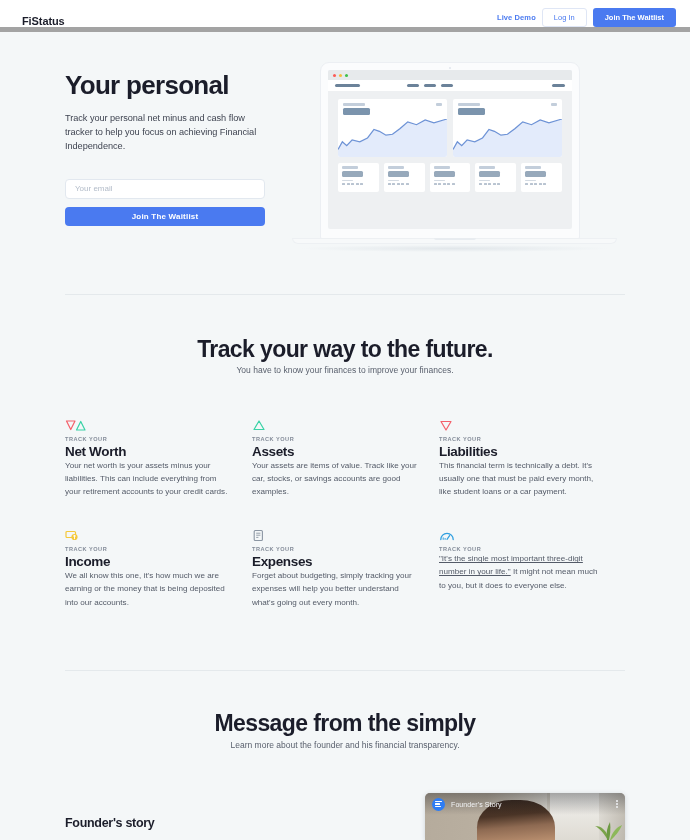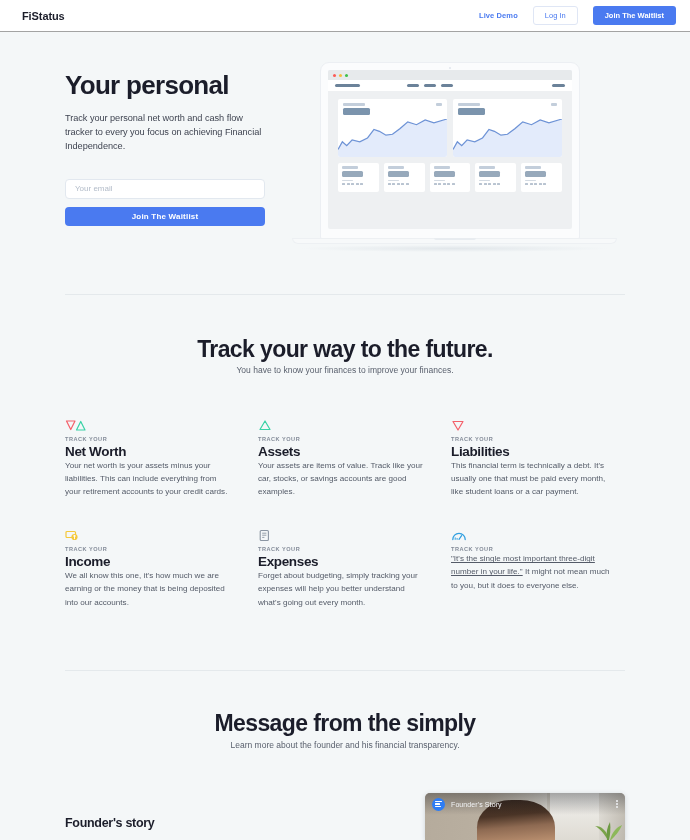--- a/index.html
+++ b/index.html
@@ -9,29 +9,29 @@
     background: #f4f7f8;
     overflow: hidden;
   }
   .page { position: relative; width: 690px; height: 840px; background: #f4f7f8; }
 
   
   .navbar {
     position: absolute; top: 0; left: 0;
     width: 690px; height: 32px;
     background: #ffffff;
-    display: flex; align-items: center;
+    display: flex; align-items: flex-end;
     padding: 0 14px 0 22px;
-    border-bottom: 1px solid #a3a3a3;
+    border-bottom: 5px solid #a3a3a3;
   }
   .brand {
     font-size: 11px; font-weight: bold; color: #1b1d2a;
     letter-spacing: -0.1px;
   }
-  .nav-right { margin-left: auto; display: flex; align-items: center; gap: 15px; }
+  .nav-right { margin-left: auto; display: flex; align-items: center; gap: 6px; }
   .nav-link {
     font-size: 7.5px; color: #4a7af0; font-weight: bold;
     letter-spacing: .1px; text-decoration: none;
   }
   .btn-outline {
     font-size: 7.5px; font-weight: normal; color: #4a7af0;
     border: 1px solid #dfe6f5; border-radius: 3px;
     padding: 5px 11px; background: #fff; line-height: 1;
   }
   .btn-primary {
@@ -110,21 +110,21 @@
     position: absolute; left: 0; width: 690px; text-align: center;
     font-size: 23px; font-weight: bold; color: #1b1d2a; letter-spacing: -0.6px;
   }
   .sec-sub {
     position: absolute; left: 0; width: 690px; text-align: center;
     font-size: 8.5px; color: #5a616e;
   }
 
   
   .features { position: absolute; left: 65px; top: 418px; width: 560px; }
-  .frow { display: flex; gap: 26px; }
+  .frow { display: flex; gap: 20px; }
   .frow + .frow { margin-top: 30px; }
   .fcard { width: 167px; }
   .ficon { height: 14px; display: flex; align-items: flex-end; }
   .eyebrow {
     margin-top: 4px; font-size: 5.6px; letter-spacing: .5px;
     color: #848c99; font-weight: bold;
   }
   .ftitle { margin-top: 2px; font-size: 13.5px; font-weight: bold; color: #1b1d2a; letter-spacing: -0.35px; }
   .fbody { margin-top: 0; font-size: 8.1px; line-height: 1.62; color: #545b68; }
   .fbody a { color: #545b68; text-decoration: underline; }
@@ -173,21 +173,21 @@
       <button class="btn-outline">Log In</button>
       <button class="btn-primary">Join The Waitlist</button>
     </div>
   </div>
 
   <div class="hero">
     <div class="hero-left">
       <div class="hero-h1">
         <span>Your personal</span><br>
       </div>
-      <div class="hero-sub">Track your personal net worth and cash flow tracker to every you focus on achieving Financial Independence.</div>
+      <div class="hero-sub">Track your personal net minus and cash flow tracker to help you focus on achieving Financial Independence.</div>
       <input class="email-input" type="text" placeholder="Your email" style="">
       <button class="cta-btn">Join The Waitlist</button>
     </div>
 
     <div class="laptop">
       <div class="lid">
         <div class="cam"></div>
         <div class="screen">
           <div class="os-bar">
             <span class="dot" style="background:#fc5b57"></span>

